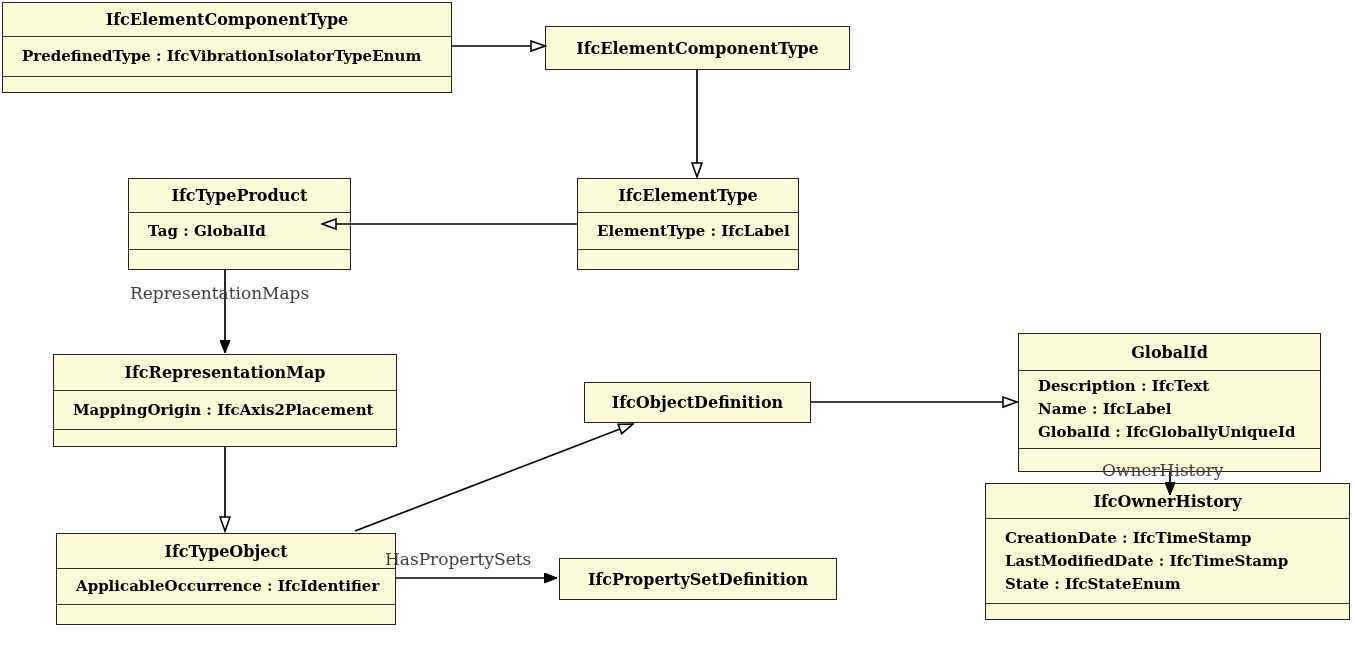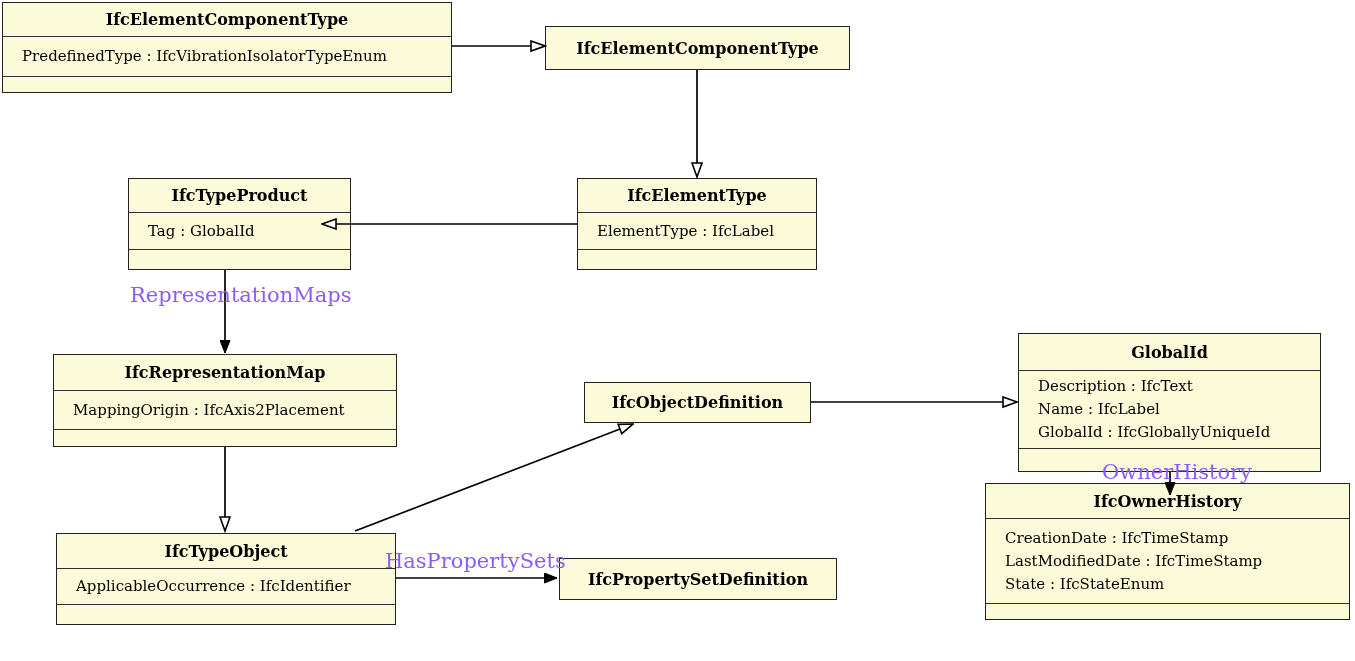--- a/index.html
+++ b/index.html
@@ -15,25 +15,25 @@
   }
   .box-title{
     flex:0 0 auto;display:flex;align-items:center;justify-content:center;
     font-weight:bold;font-size:16px;white-space:nowrap;overflow:hidden;
   }
   .box-title.fill{flex:1 1 auto;border-radius:19px;}
   .box-attrs{
     flex:1 1 auto;display:flex;flex-direction:column;justify-content:center;
     border-top:1.3px solid #2e2e2e;border-bottom:1.3px solid #2e2e2e;
     padding-left:19px;padding-right:6px;font-size:15px;line-height:23px;
-    white-space:nowrap;overflow:hidden;
+    white-space:nowrap;overflow:hidden;font-weight:bold;
   }
   .box-footer{flex:0 0 auto;}
   .edge-label{
-    position:absolute;z-index:3;font-size:21px;white-space:nowrap;color:#8b5cf6;
+    position:absolute;z-index:3;font-size:17px;white-space:nowrap;color:#404040;
   }
 </style>
 </head>
 <body>
 
 <div class="canvas">
 
   <div class="box" style="left:2px;top:2px;width:450px;height:91px">
     <div class="box-title" style="height:33px">IfcElementComponentType</div>
     <div class="box-attrs">
@@ -47,21 +47,21 @@
   </div>
 
   <div class="box" style="left:128px;top:178px;width:223px;height:92px">
     <div class="box-title" style="height:33px">IfcTypeProduct</div>
     <div class="box-attrs">
       <div>Tag : GlobalId</div>
     </div>
     <div class="box-footer" style="height:19px"></div>
   </div>
 
-  <div class="box" style="left:577px;top:178px;width:240px;height:92px">
+  <div class="box" style="left:577px;top:178px;width:222px;height:92px">
     <div class="box-title" style="height:33px">IfcElementType</div>
     <div class="box-attrs">
       <div>ElementType : IfcLabel</div>
     </div>
     <div class="box-footer" style="height:19px"></div>
   </div>
 
   <div class="box" style="left:53px;top:354px;width:344px;height:93px">
     <div class="box-title" style="height:35px">IfcRepresentationMap</div>
     <div class="box-attrs">

